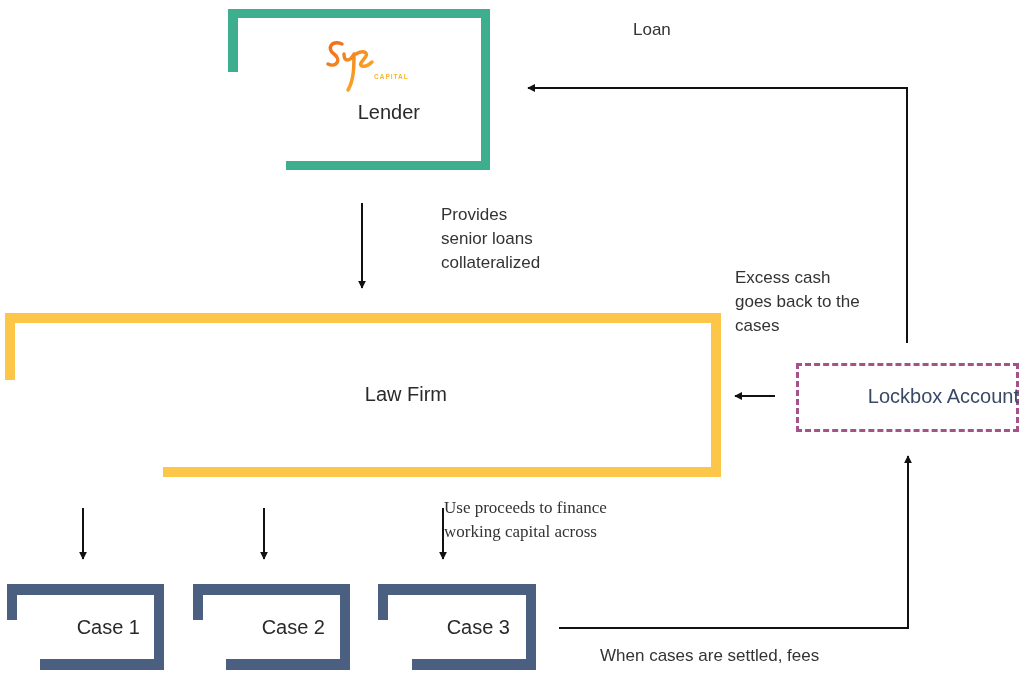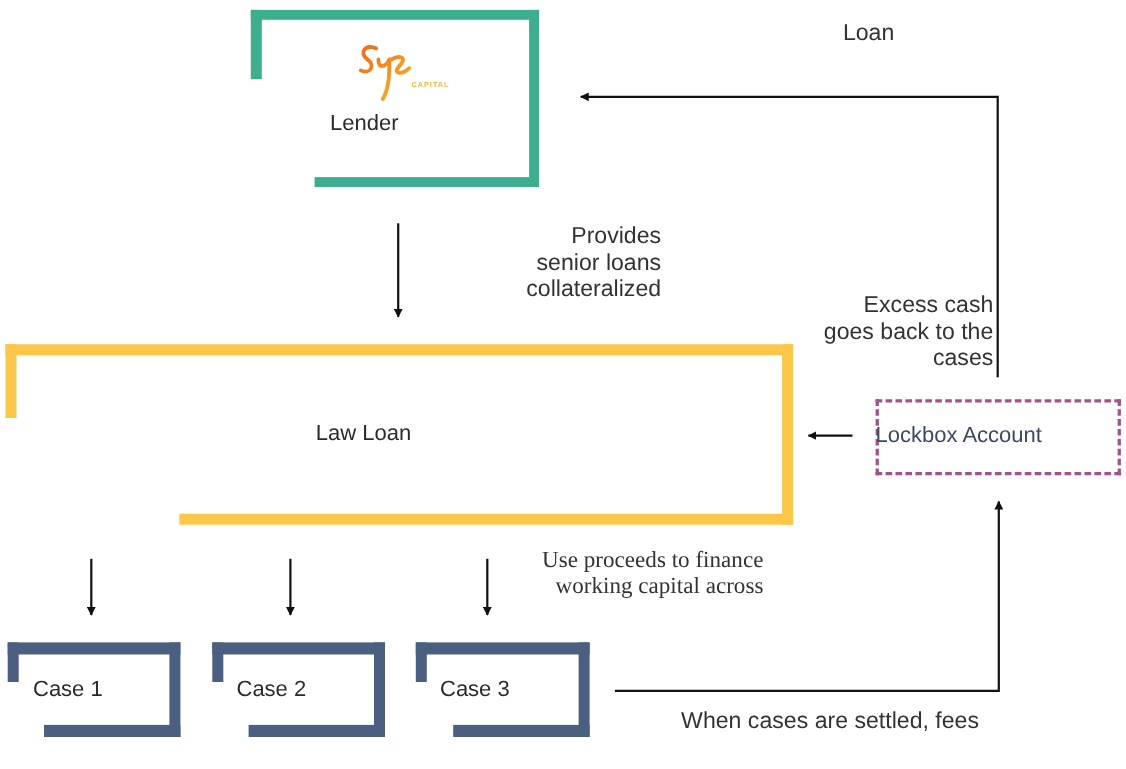--- a/index.html
+++ b/index.html
@@ -2,28 +2,28 @@
 <html><head>
 <meta charset="utf-8">
 <style>
   html, body { margin:0; padding:0; background:#ffffff; }
   body { width:1024px; height:699px; position:relative; overflow:hidden;
          font-family:"Liberation Sans", sans-serif; color:#2b2b2b; }
   .seg { position:absolute; }
   .green { background:#3daf8e; }
   .yellow { background:#fcc648; }
   .navy { background:#4b5f81; }
-  .box-title { position:absolute; text-align:left; font-size:20px; color:#2a2a2a; }
-  .case-title { position:absolute; text-align:left; font-size:20px; color:#2a2a2a; }
-  .note { position:absolute; text-align:right; font-size:21px; line-height:24px; color:#333; }
+  .box-title { position:absolute; text-align:right; font-size:20px; color:#2a2a2a; }
+  .case-title { position:absolute; text-align:right; font-size:20px; color:#2a2a2a; }
+  .note { position:absolute; text-align:left; font-size:17px; line-height:24px; color:#333; }
   svg.arrows { position:absolute; left:0; top:0; }
   .lockbox { position:absolute; left:796px; top:363px; width:217px; height:63px;
              border:3px dashed #a6528a; box-sizing:content-box; }
   .lockbox-title { position:absolute; left:796px; top:363px; width:223px; height:69px;
-             line-height:66px; text-align:left; font-size:20px; color:#3a4a66; }
+             line-height:66px; text-align:right; font-size:20px; color:#3a4a66; }
   .logo { position:absolute; left:322px; top:36px; width:90px; height:60px; }
 </style>
 </head>
 <body>
 
 <div>
   <div class="seg green" style="left:228px;top:9px;width:262px;height:9px;"></div>
   <div class="seg green" style="left:228px;top:9px;width:10px;height:63px;"></div>
   <div class="seg green" style="left:481px;top:9px;width:9px;height:161px;"></div>
   <div class="seg green" style="left:286px;top:161px;width:204px;height:9px;"></div>
@@ -39,21 +39,21 @@
   <text x="52" y="43" font-size="6.5" font-weight="bold" fill="#fbb62a" font-family="Liberation Sans, sans-serif" letter-spacing="1">CAPITAL</text>
 </svg>
 <div class="box-title" style="left:300px;top:101px;width:120px;">Lender</div>
 
 <div>
   <div class="seg yellow" style="left:5px;top:313px;width:716px;height:10px;"></div>
   <div class="seg yellow" style="left:5px;top:313px;width:10px;height:67px;"></div>
   <div class="seg yellow" style="left:711px;top:313px;width:10px;height:164px;"></div>
   <div class="seg yellow" style="left:163px;top:467px;width:558px;height:10px;"></div>
 </div>
-<div class="box-title" style="left:287px;top:383px;width:160px;">Law Loan</div>
+<div class="box-title" style="left:287px;top:383px;width:160px;">Law Firm</div>
 
 <div>
   <div class="seg navy" style="left:7px;top:584px;width:157px;height:11px;"></div>
   <div class="seg navy" style="left:7px;top:584px;width:10px;height:36px;"></div>
   <div class="seg navy" style="left:154px;top:584px;width:10px;height:86px;"></div>
   <div class="seg navy" style="left:40px;top:659px;width:124px;height:11px;"></div>
 </div>
 <div class="case-title" style="left:30px;top:616px;width:110px;">Case 1</div>
 
 <div>

